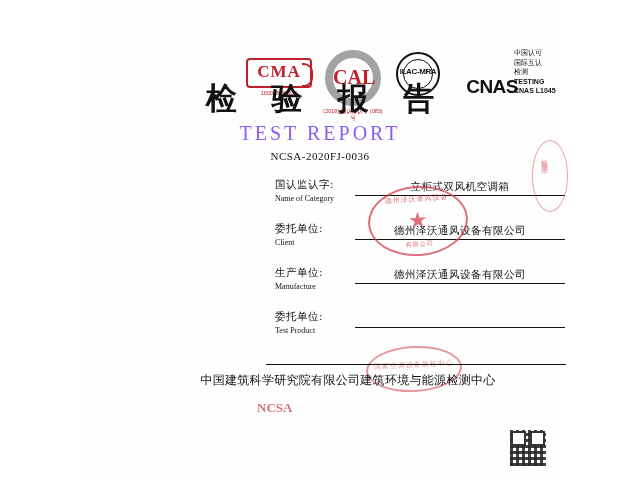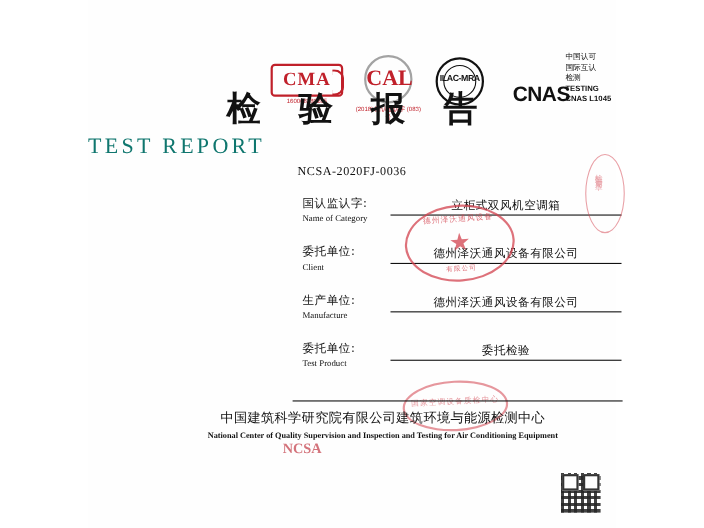--- a/index.html
+++ b/index.html
@@ -13,21 +13,21 @@
 
   .mark-ima{left:0px;top:14px;width:74px;}
   .ima-box{width:62px;height:26px;margin:0 auto;border:2px solid #c0202a;border-radius:4px;
            color:#c0202a;font-weight:bold;font-size:17px;line-height:24px;letter-spacing:1px;
            font-family:"Liberation Serif",serif;position:relative;}
   .ima-box:after{content:"";position:absolute;right:-3px;top:3px;width:9px;height:20px;
            border:2px solid #c0202a;border-left:none;border-radius:0 9px 9px 0;}
   .mark-cap{color:#c0202a;font-size:5.5px;margin-top:2px;letter-spacing:0px;font-family:"Liberation Sans",sans-serif;}
 
   .mark-cal{left:78px;top:6px;width:66px;}
-  .cal-circle{width:40px;height:40px;margin:0 auto;border:2px solid #a3a3a3;border-radius:50%;
+  .cal-circle{width:40px;height:40px;margin:0 auto;border:8px solid #a3a3a3;border-radius:50%;
            position:relative;}
   .cal-circle span{position:absolute;left:0;right:0;top:8px;color:#c0202a;font-size:20px;
            font-weight:bold;font-family:"Liberation Serif",serif;line-height:22px;}
   .cal-cap{color:#c0202a;font-size:5.5px;margin-top:2px;font-family:"Liberation Sans",sans-serif;}
 
   .mark-ilac{left:148px;top:8px;width:56px;}
   .ilac-circle{width:40px;height:40px;margin:0 auto;border:2px solid #111;border-radius:50%;
            position:relative;overflow:hidden;}
   .ilac-circle .lbl{position:absolute;left:0;right:0;top:13px;font-size:8px;font-weight:bold;
            color:#111;font-family:"Liberation Sans",sans-serif;letter-spacing:-0.4px;}
@@ -36,22 +36,22 @@
   .mark-cnas{left:196px;top:32px;width:80px;text-align:right;}
   .cnas-txt{font-size:19px;font-weight:bold;color:#111;font-family:"Liberation Sans",sans-serif;letter-spacing:-0.5px;}
 
   .mark-cnastxt{left:272px;top:4px;width:62px;text-align:left;}
   .cn-line{font-size:7px;color:#111;line-height:9.5px;font-family:"Liberation Sans",sans-serif;}
   .cn-line.b{font-weight:bold;}
 
   
   .title-cn{position:absolute;left:0;right:0;top:78px;text-align:center;font-size:31px;
             letter-spacing:12px;color:#111;font-family:"DejaVu Serif",serif;font-weight:bold;text-indent:12px;}
-  .title-en{position:absolute;left:0;right:0;top:122px;text-align:left;font-size:20px;
-            letter-spacing:3px;color:#0f766e;font-family:"Liberation Serif",serif;}
+  .title-en{position:absolute;left:0;right:0;top:122px;text-align:center;font-size:20px;
+            letter-spacing:3px;color:#8b5cf6;font-family:"Liberation Serif",serif;}
   .report-no{position:absolute;left:0;right:0;top:150px;text-align:center;font-size:11px;
             color:#111;letter-spacing:0.5px;font-family:"Liberation Serif",serif;}
 
   
   .fields{position:absolute;left:195px;top:178px;width:290px;}
   .field{position:relative;height:44px;}
   .f-label{position:absolute;left:0;top:0;width:78px;}
   .f-cn{font-size:10.5px;color:#111;letter-spacing:0.5px;font-family:"DejaVu Sans",sans-serif;}
   .f-en{font-size:8px;color:#111;margin-top:2px;font-family:"Liberation Serif",serif;}
   .f-line{position:absolute;left:80px;right:0;top:17px;border-bottom:1px solid #111;}
@@ -168,21 +168,20 @@
         </div>
         <div class="f-val">德州泽沃通风设备有限公司</div>
         <div class="f-line"></div>
       </div>
 
       <div class="field">
         <div class="f-label">
           <div class="f-cn">委托单位:</div>
           <div class="f-en">Test Product</div>
         </div>
-        <div class="f-val">委托检验</div>
         <div class="f-line"></div>
       </div>
     </div>
 
     <div class="stamp stamp-main">
       <div class="arc">德州泽沃通风设备</div>
       <div class="star">★</div>
       <div class="arc2">有限公司</div>
     </div>
 
@@ -190,20 +189,19 @@
       <div class="t">国家空调设备质检中心</div>
     </div>
 
     <div class="stamp-edge">
       <div class="t">检验专用章</div>
     </div>
 
     <div class="foot-rule"></div>
     <div class="foot">
       <div class="cn1">中国建筑科学研究院有限公司建筑环境与能源检测中心</div>
-      <div class="en2">National Center of Quality Supervision and Inspection and Testing for Air Conditioning Equipment</div>
     </div>
 
     <div class="ncsa-logo">NCSA</div>
     <div class="qr"></div>
 
   </div>
 </div>
 
 </body></html>

